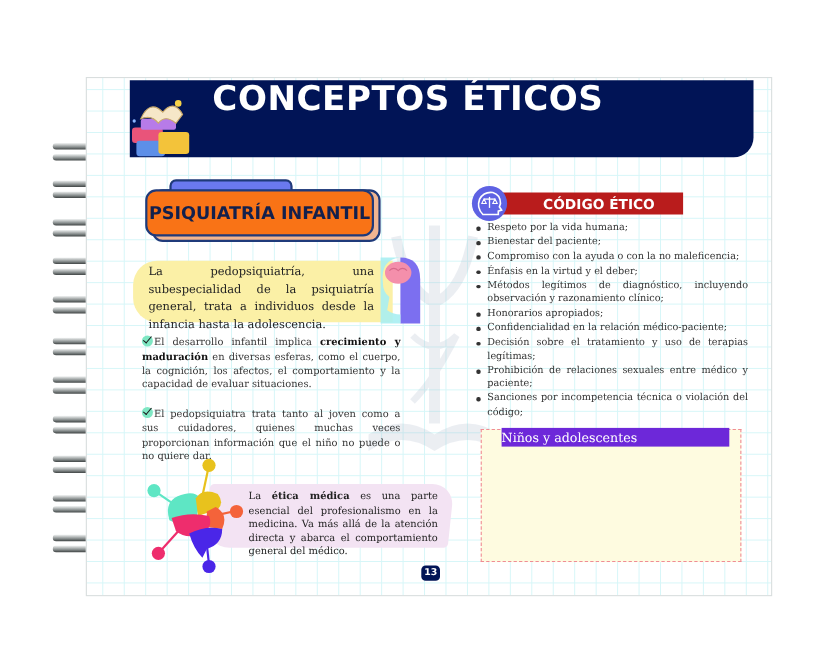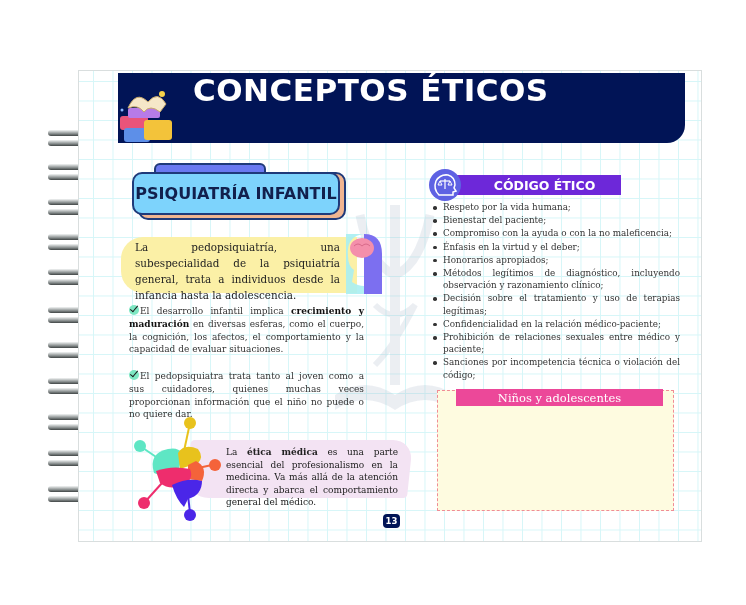--- a/index.html
+++ b/index.html
@@ -44,21 +44,21 @@
   .section-tab-back {
     position: absolute; left: 138px; top: 172px; width: 208px; height: 48px;
     background: #f0b591; border-radius: 10px; border: 2px solid #1f3a7a;
   }
   .section-tab-top {
     position: absolute; left: 154px; top: 163px; width: 112px; height: 12px;
     background: #6a79f0; border: 2px solid #1f3a7a; border-radius: 6px 6px 0 0;
   }
   .section-tab {
     position: absolute; left: 132px; top: 172px; width: 208px; height: 43px;
-    background: #7dd3fc; border: 2.5px solid #1f3a7a; border-radius: 10px;
+    background: #f97316; border: 2.5px solid #1f3a7a; border-radius: 10px;
     display: flex; align-items: center; justify-content: center;
   }
   .section-tab span {
     font-family: "DejaVu Sans", sans-serif; font-weight: bold; font-size: 16px; color: #12204d;
   }
 
   .intro-bubble {
     position: absolute; left: 121px; top: 237px; width: 236px; height: 56px;
     background: #fbf0a6; border-radius: 22px 0 0 22px;
   }
@@ -91,21 +91,21 @@
 
   .page-num {
     position: absolute; left: 383px; top: 514px; width: 17px; height: 14px;
     background: #011456; border-radius: 4px; color: #fff;
     font-family: "DejaVu Sans", sans-serif; font-weight: bold; font-size: 8.5px;
     display: flex; align-items: center; justify-content: center;
   }
 
   .code-bar {
     position: absolute; left: 446px; top: 175px; width: 175px; height: 20px;
-    background: #6d28d9; display: flex; align-items: center; justify-content: center;
+    background: #b91c1c; display: flex; align-items: center; justify-content: center;
   }
   .code-bar span { font-family: "DejaVu Sans", sans-serif; font-weight: bold; font-size: 12.5px; color: #fff; margin-left: 22px; }
   .code-icon {
     position: absolute; left: 429px; top: 169px; width: 32px; height: 32px; border-radius: 50%;
     background: #5e62e3;
   }
 
   .code-list {
     position: absolute; left: 430px; top: 201px; width: 250px; list-style: none;
     font-size: 8.8px; line-height: 12.2px; color: #333;
@@ -115,21 +115,21 @@
     content: ""; position: absolute; left: 3px; top: 5px; width: 3.5px; height: 3.5px;
     border-radius: 50%; background: #333;
   }
 
   .kids-box {
     position: absolute; left: 437px; top: 390px; width: 237px; height: 121px;
     background: #fefbe0; border: 1.6px dashed #f08c95;
   }
   .kids-header {
     position: absolute; left: 456px; top: 389px; width: 207px; height: 17px;
-    background: #ec4899; display: flex; align-items: center; justify-content: center;
+    background: #6d28d9; display: flex; align-items: center; 
   }
   .kids-header span { font-family: "DejaVu Serif", serif; font-size: 11.5px; color: #fff; }
   .kids-list {
     position: absolute; left: 449px; top: 409px; width: 216px; list-style: none;
     font-size: 7.2px; line-height: 10.8px; font-weight: bold; color: #1e1e1e;
   }
   .kids-list li { position: relative; padding-left: 10px; text-align: justify; margin-bottom: 11px; }
   .kids-list li::before {
     content: ""; position: absolute; left: 2px; top: 4px; width: 3px; height: 3px; border-radius: 50%; background: #222;
   }
@@ -274,24 +274,24 @@
     <line x1="11" y1="12" x2="21" y2="12" stroke="#fff" stroke-width="1.2"></line>
     <path d="M9 16 L11 12 L13 16 Z M19 16 L21 12 L23 16 Z" fill="none" stroke="#fff" stroke-width="1"></path>
   </svg>
 </div>
 
 <ul class="code-list">
   <li>Respeto por la vida humana;</li>
   <li>Bienestar del paciente;</li>
   <li>Compromiso con la ayuda o con la no maleficencia;</li>
   <li>Énfasis en la virtud y el deber;</li>
+  <li>Métodos legítimos de diagnóstico, incluyendo observación y razonamiento clínico;</li>
   <li>Honorarios apropiados;</li>
-  <li>Métodos legítimos de diagnóstico, incluyendo observación y razonamiento clínico;</li>
+  <li>Confidencialidad en la relación médico-paciente;</li>
   <li>Decisión sobre el tratamiento y uso de terapias legítimas;</li>
-  <li>Confidencialidad en la relación médico-paciente;</li>
   <li>Prohibición de relaciones sexuales entre médico y paciente;</li>
   <li>Sanciones por incompetencia técnica o violación del código;</li>
 </ul>
 
 <div class="kids-box"></div>
 <div class="kids-header">
   <span>Niños y adolescentes</span>
 </div>
 <ul class="kids-list">
 </ul>

